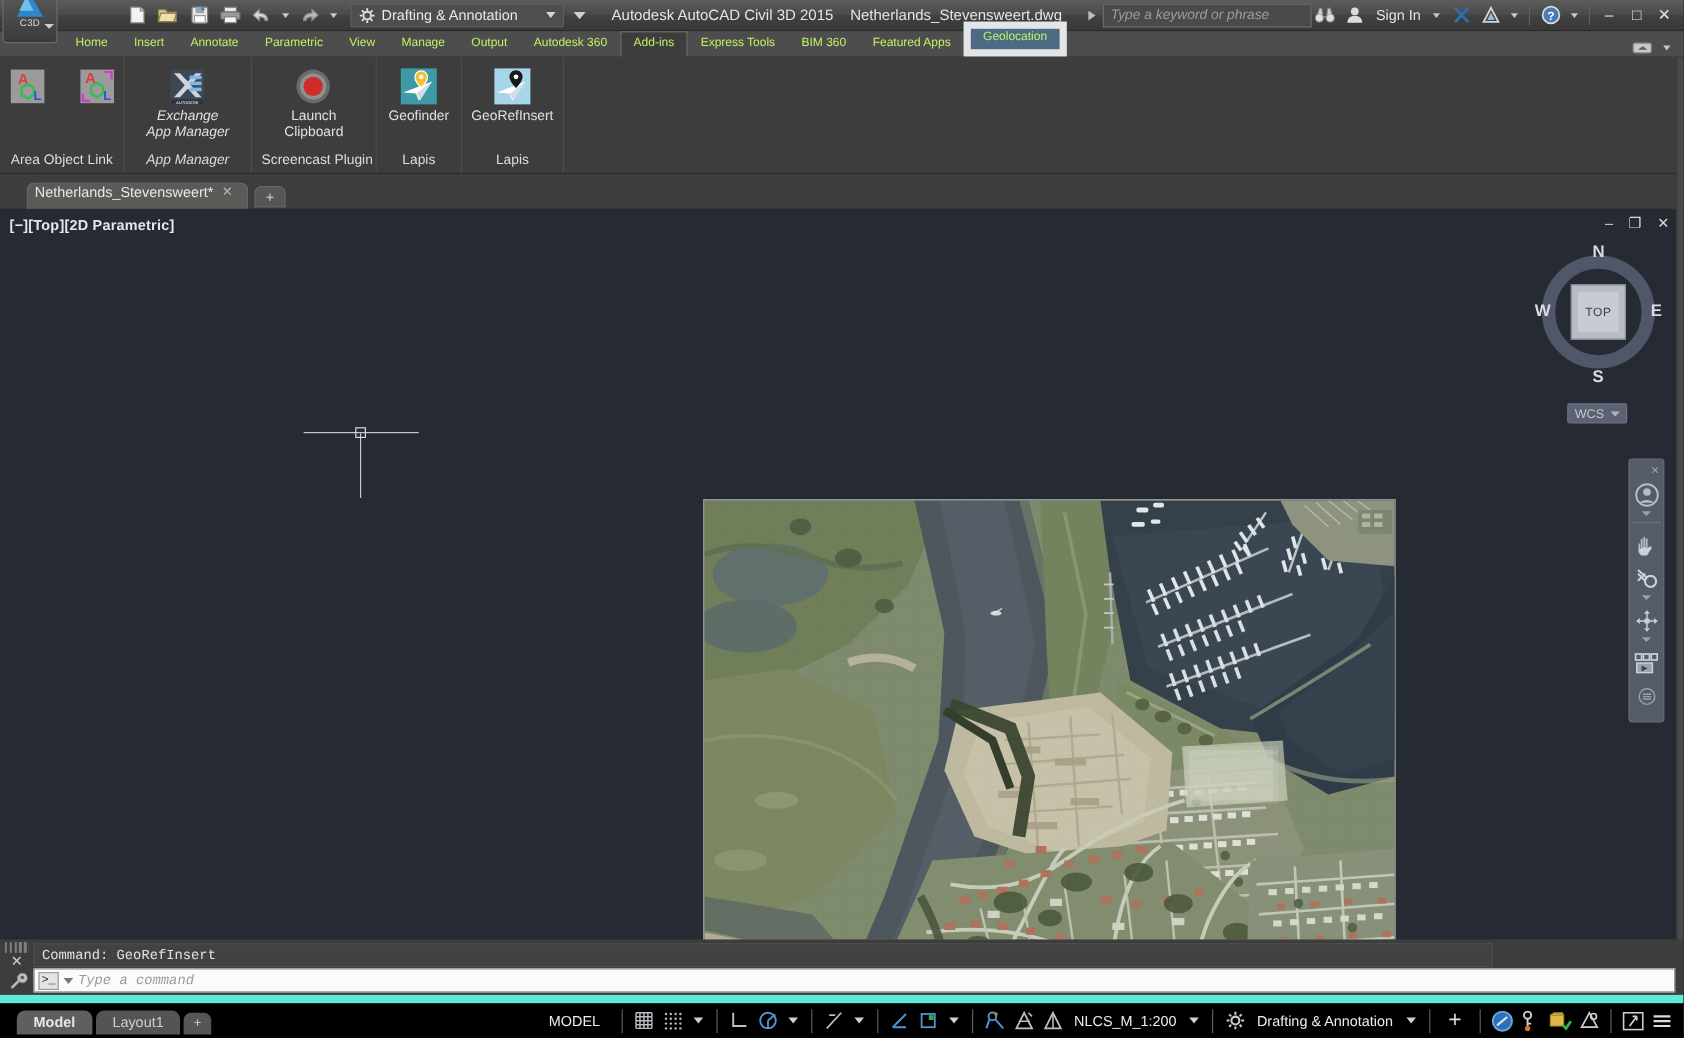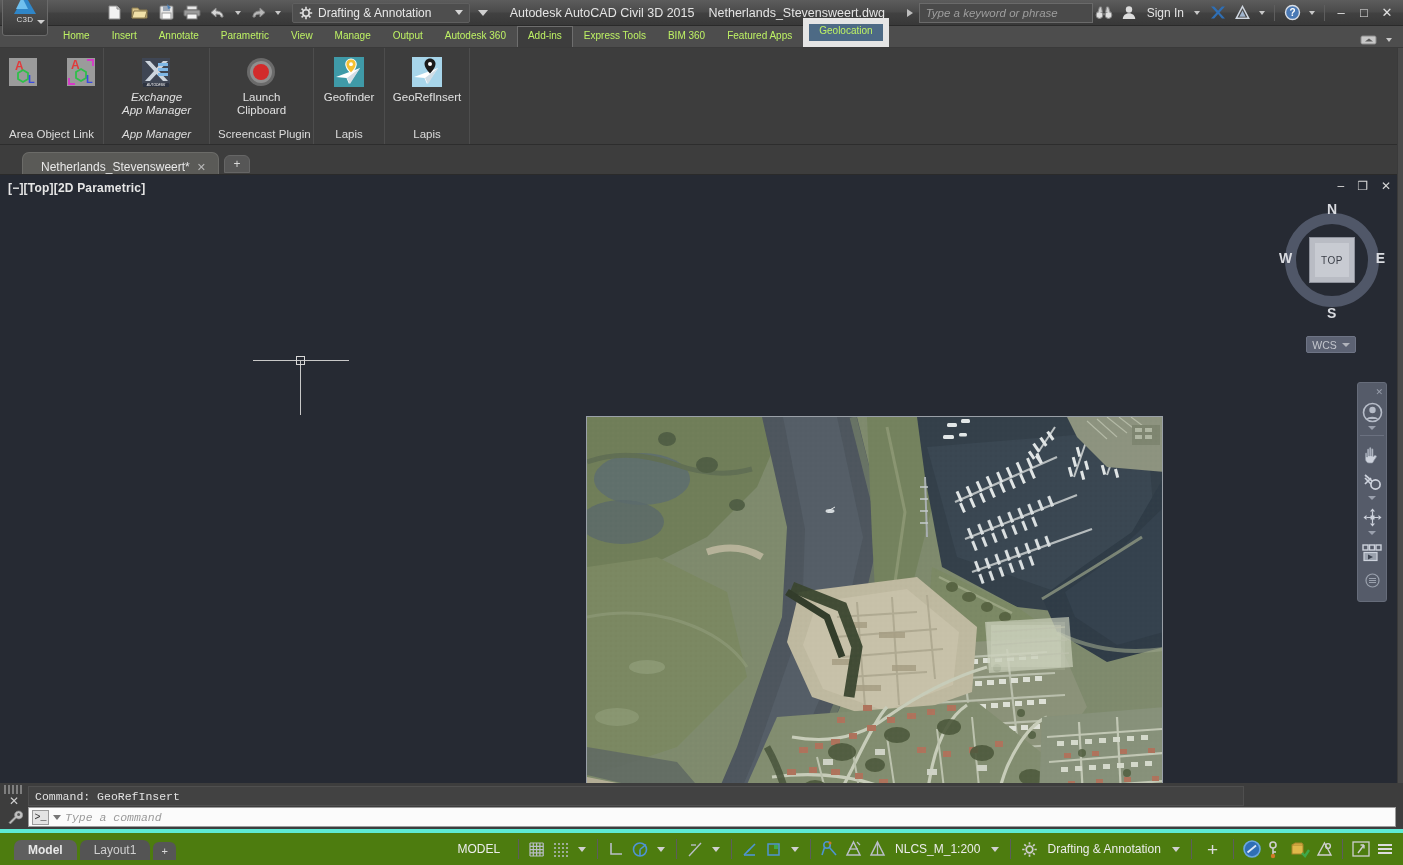--- a/index.html
+++ b/index.html
@@ -88,22 +88,22 @@
   .ico32 { width: 32px; height: 32px; position: relative; }
   .vdiv { width: 1px; align-self: stretch; background: #565656; margin: 6px 3px 16px 3px; }
 
   
   .filetabs {
     position: absolute; top: 145px; left: 0; width: 1403px; height: 30px;
     background: #3d3d3d; display: flex; align-items: flex-end; padding-left: 22px;
     border-bottom: 1px solid #2a2a2a;
   }
   .ftab {
-    height: 22px; display: flex; align-items: flex-end; gap: 7px;
-    padding: 0 12px 0 18px; font-size: 12px; color: #e8e8e8;
+    height: 22px; display: flex; align-items: flex-start; gap: 7px;
+    padding: 0 12px 0 6px; font-size: 12px; color: #e8e8e8;
     background: #5a5a57; border-radius: 7px 7px 0 0; cursor: pointer;
     border: 1px solid #6b6b68; border-bottom: none;
   }
   .ftab-x { font-size: 11px; color: #b8b8b8; }
   .ftab-plus {
     height: 18px; width: 26px; margin-left: 5px; margin-bottom: 1px;
     background: #565656; border-radius: 6px 6px 0 0; border: 1px solid #666;
     color: #d8d8d8; font-size: 12px; display: flex; align-items: center; justify-content: center; cursor: pointer;
   }
 
@@ -181,22 +181,22 @@
   .cmd-prompt { width: 17px; height: 15px; background: #e4e4e4; border: 1px solid #9b9b9b; font-family: "Liberation Mono", monospace; font-size: 10px; color: #333; display: flex; align-items: center; justify-content: center; }
   .cmd-caret { width: 0; height: 0; border-left: 4px solid transparent; border-right: 4px solid transparent; border-top: 5px solid #777; }
   .cmd-ph { font-family: "Liberation Mono", monospace; font-size: 11.5px; color: #9a9a9a; font-style: italic; }
   .cmd-grip { position: absolute; left: 4px; top: 2px; width: 20px; height: 9px; background: repeating-linear-gradient(to right, #8a8a8a 0 2px, transparent 2px 4px) 0 0/100% 3px repeat-y; opacity:.85;}
   .cmd-close { position: absolute; left: 9px; top: 11px; font-size: 12px; color: #cfcfcf; cursor: pointer; }
   .cmd-wrench { position: absolute; left: 8px; top: 27px; font-size: 13px; color: #c8c8c8; }
 
   
   .statusbar {
     position: absolute; top: 829px; left: 0; width: 1403px; height: 36px;
-    background: #4d7c0f; display: flex; align-items: center;
-    border-top: 4px solid #5eead4;
+    background: #000000; display: flex; align-items: center;
+    border-top: 7px solid #5eead4;
   }
   .mtabs { display: flex; align-items: flex-end; height: 22px; margin-left: 14px; }
   .mtab {
     height: 20px; padding: 0 14px; font-size: 12px; color: #e8e8e8;
     display: flex; align-items: center; border-radius: 7px 7px 0 0; cursor: pointer;
   }
   .mtab.active { background: #5f5f5f; font-weight: bold; }
   .mtab.inactive { background: #545454; color: #cfcfcf; margin-left: 3px; }
   .mtab-plus { background: #565656; border-radius: 6px 6px 0 0; padding: 0 8px; height: 18px; font-size: 11px; color: #d8d8d8; display: flex; align-items: center; margin-left: 3px; cursor: pointer; }
 

